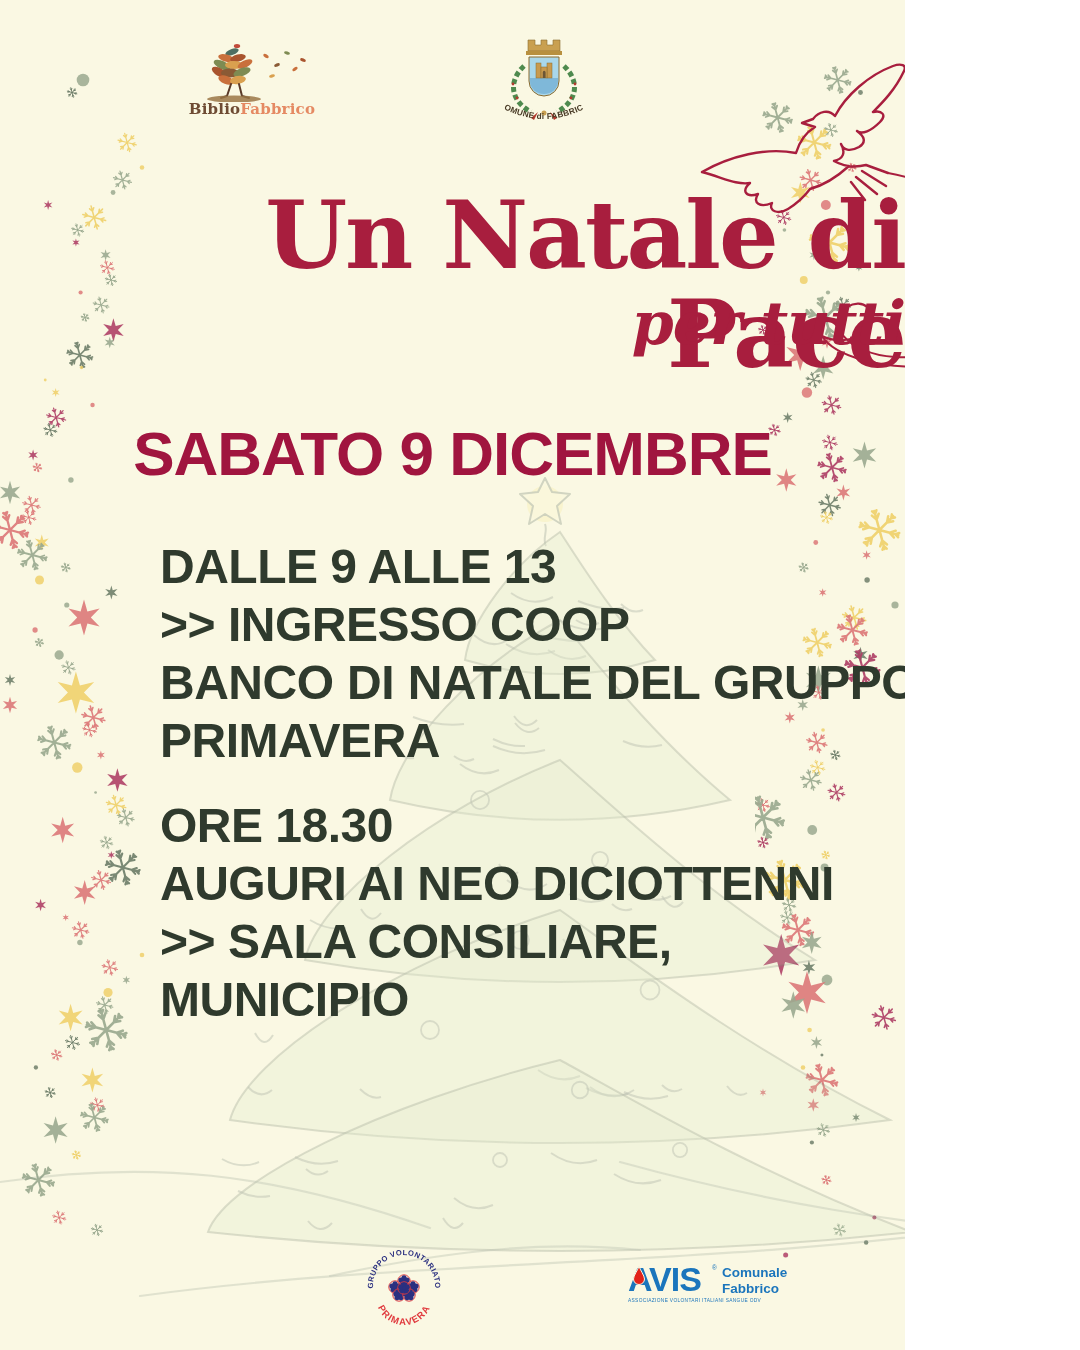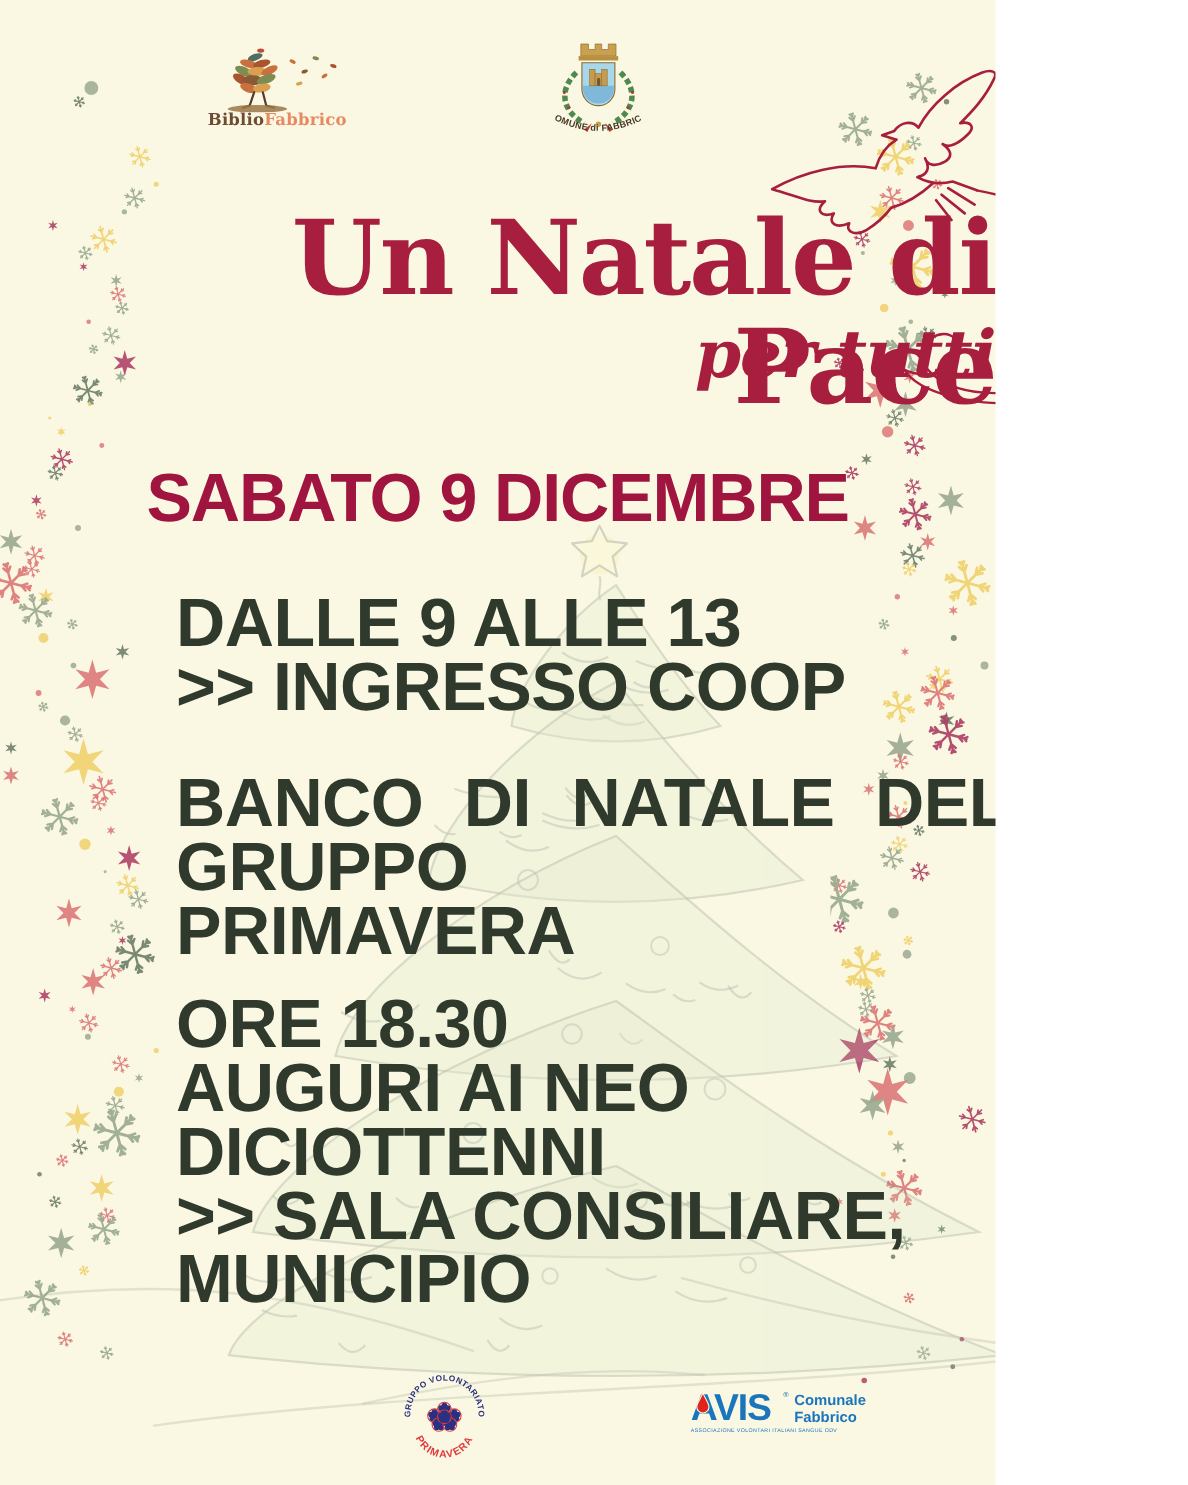--- a/index.html
+++ b/index.html
@@ -41,24 +41,24 @@
     color:var(--title_crimson,#A81E3E); z-index:3;
   }
   .date-heading{
     left:0;right:0;top:418px;text-align:center;
     font-weight:bold;font-size:62px;letter-spacing:-1px;
     color:var(--heading_crimson,#A0153F); z-index:3;
   }
   .schedule{
     left:160px;top:538px;width:758px;z-index:3;
     color:var(--body_green,#2F3A2D);
-    font-weight:bold;font-size:62px;line-height:58px;letter-spacing:-.5px;
+    font-weight:bold;font-size:48px;line-height:58px;letter-spacing:-.5px;
   }
   .event{margin-bottom:27px;}
-  .jline{text-align:justify;text-align-last:justify;margin-top:48px;}
+  .jline{text-align:justify;text-align-last:justify;}
   
   #primavera{left:364px;top:1250px;}
   #avis{left:626px;top:1258px;}
   .z2{z-index:2;}
 </style>
 </head>
 <body>
 
 <div class="poster">
 

